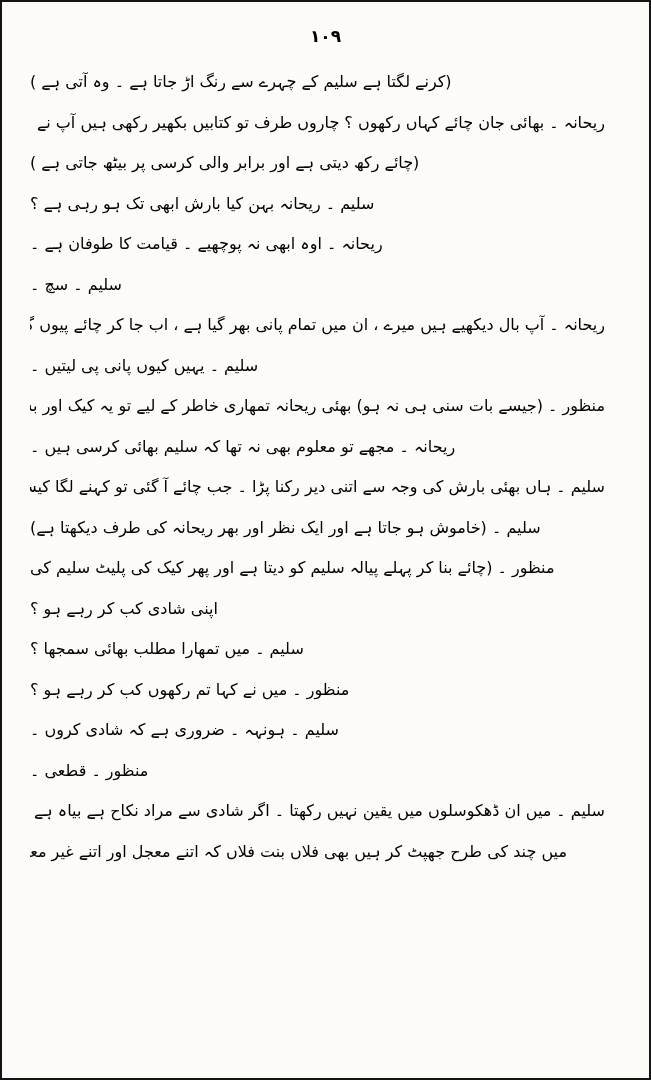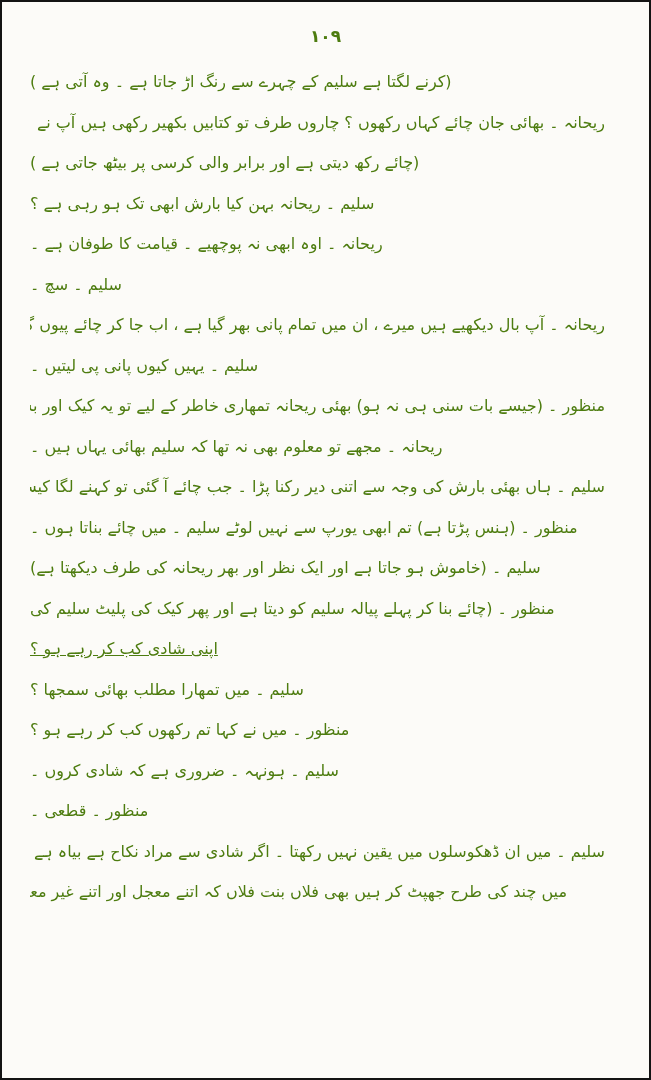--- a/index.html
+++ b/index.html
@@ -10,21 +10,21 @@
   .scan {
     position: relative;
     width: 651px;
     height: 1080px;
     margin: 0 auto;
     background: #fcfbf8;
     box-sizing: border-box;
     border: 2px solid #141414;
     overflow: hidden;
     font-family: "DejaVu Sans", sans-serif;
-    color: #4d7c0f;
+    color: #000000;
   }
   .page-number {
     position: absolute;
     top: 24px;
     left: 0;
     right: 0;
     text-align: center;
     font-size: 17px;
     font-weight: bold;
     letter-spacing: 1px;
@@ -46,42 +46,40 @@
     font-weight: 500;
   }
   .line.stage {
     padding-right: 44px;
   }
   .line.indent-sm {
     padding-right: 38px;
   }
   .line.indent-lg {
     padding-right: 205px;
-    text-decoration: underline;
   }
 </style>
 </head>
 <body>
 
 <div class="scan">
   <div class="page-number">۱۰۹</div>
 
   <div class="text-block">
     <div class="line stage">(کرنے لگتا ہے سلیم کے چہرے سے رنگ اڑ جاتا ہے ۔ وہ آتی ہے )</div>
     <div class="line">ریحانہ ۔ بھائی جان چائے کہاں رکھوں ؟ چاروں طرف تو کتابیں بکھیر رکھی ہیں آپ نے ۔</div>
     <div class="line stage">(چائے رکھ دیتی ہے اور برابر والی کرسی پر بیٹھ جاتی ہے )</div>
     <div class="line">سلیم ۔ ریحانہ بہن کیا بارش ابھی تک ہو رہی ہے ؟</div>
     <div class="line">ریحانہ ۔ اوہ ابھی نہ پوچھیے ۔ قیامت کا طوفان ہے ۔</div>
     <div class="line">سلیم ۔ سچ ۔</div>
     <div class="line">ریحانہ ۔ آپ بال دیکھیے ہیں میرے ، ان میں تمام پانی بھر گیا ہے ، اب جا کر چائے پیوں گی ۔</div>
     <div class="line">سلیم ۔ یہیں کیوں پانی پی لیتیں ۔</div>
     <div class="line">منظور ۔ (جیسے بات سنی ہی نہ ہو) بھئی ریحانہ تمھاری خاطر کے لیے تو یہ کیک اور بسکٹ بھی لائے ہیں ۔</div>
-    <div class="line">ریحانہ ۔ مجھے تو معلوم بھی نہ تھا کہ سلیم بھائی یہاں ہیں ۔</div>
+    <div class="line">ریحانہ ۔ مجھے تو معلوم بھی نہ تھا کہ سلیم بھائی کرسی ہیں ۔</div>
     <div class="line">سلیم ۔ ہاں بھئی بارش کی وجہ سے اتنی دیر رکنا پڑا ۔ جب چائے آ گئی تو کہنے لگا کیسا ’’بادِ تند و سرد‘‘</div>
-    <div class="line">منظور ۔ (ہنس پڑتا ہے) تم ابھی یورپ سے نہیں لوٹے سلیم ۔ میں چائے بناتا ہوں ۔</div>
     <div class="line">سلیم ۔ (خاموش ہو جاتا ہے اور ایک نظر اور بھر ریحانہ کی طرف دیکھتا ہے)</div>
     <div class="line">منظور ۔ (چائے بنا کر پہلے پیالہ سلیم کو دیتا ہے اور پھر کیک کی پلیٹ سلیم کی</div>
     <div class="line indent-lg">اپنی شادی کب کر رہے ہو ؟</div>
     <div class="line">سلیم ۔ میں تمھارا مطلب بھائی سمجھا ؟</div>
     <div class="line">منظور ۔ میں نے کہا تم رکھوں کب کر رہے ہو ؟</div>
     <div class="line">سلیم ۔ ہونہہ ۔ ضروری ہے کہ شادی کروں ۔</div>
     <div class="line">منظور ۔ قطعی ۔</div>
     <div class="line">سلیم ۔ میں ان ڈھکوسلوں میں یقین نہیں رکھتا ۔ اگر شادی سے مراد نکاح ہے بیاہ ہے جس</div>
     <div class="line indent-sm">میں چند کی طرح جھپٹ کر ہیں بھی فلاں بنت فلاں کہ اتنے معجل اور اتنے غیر معجل کے عوض</div>
   </div>

